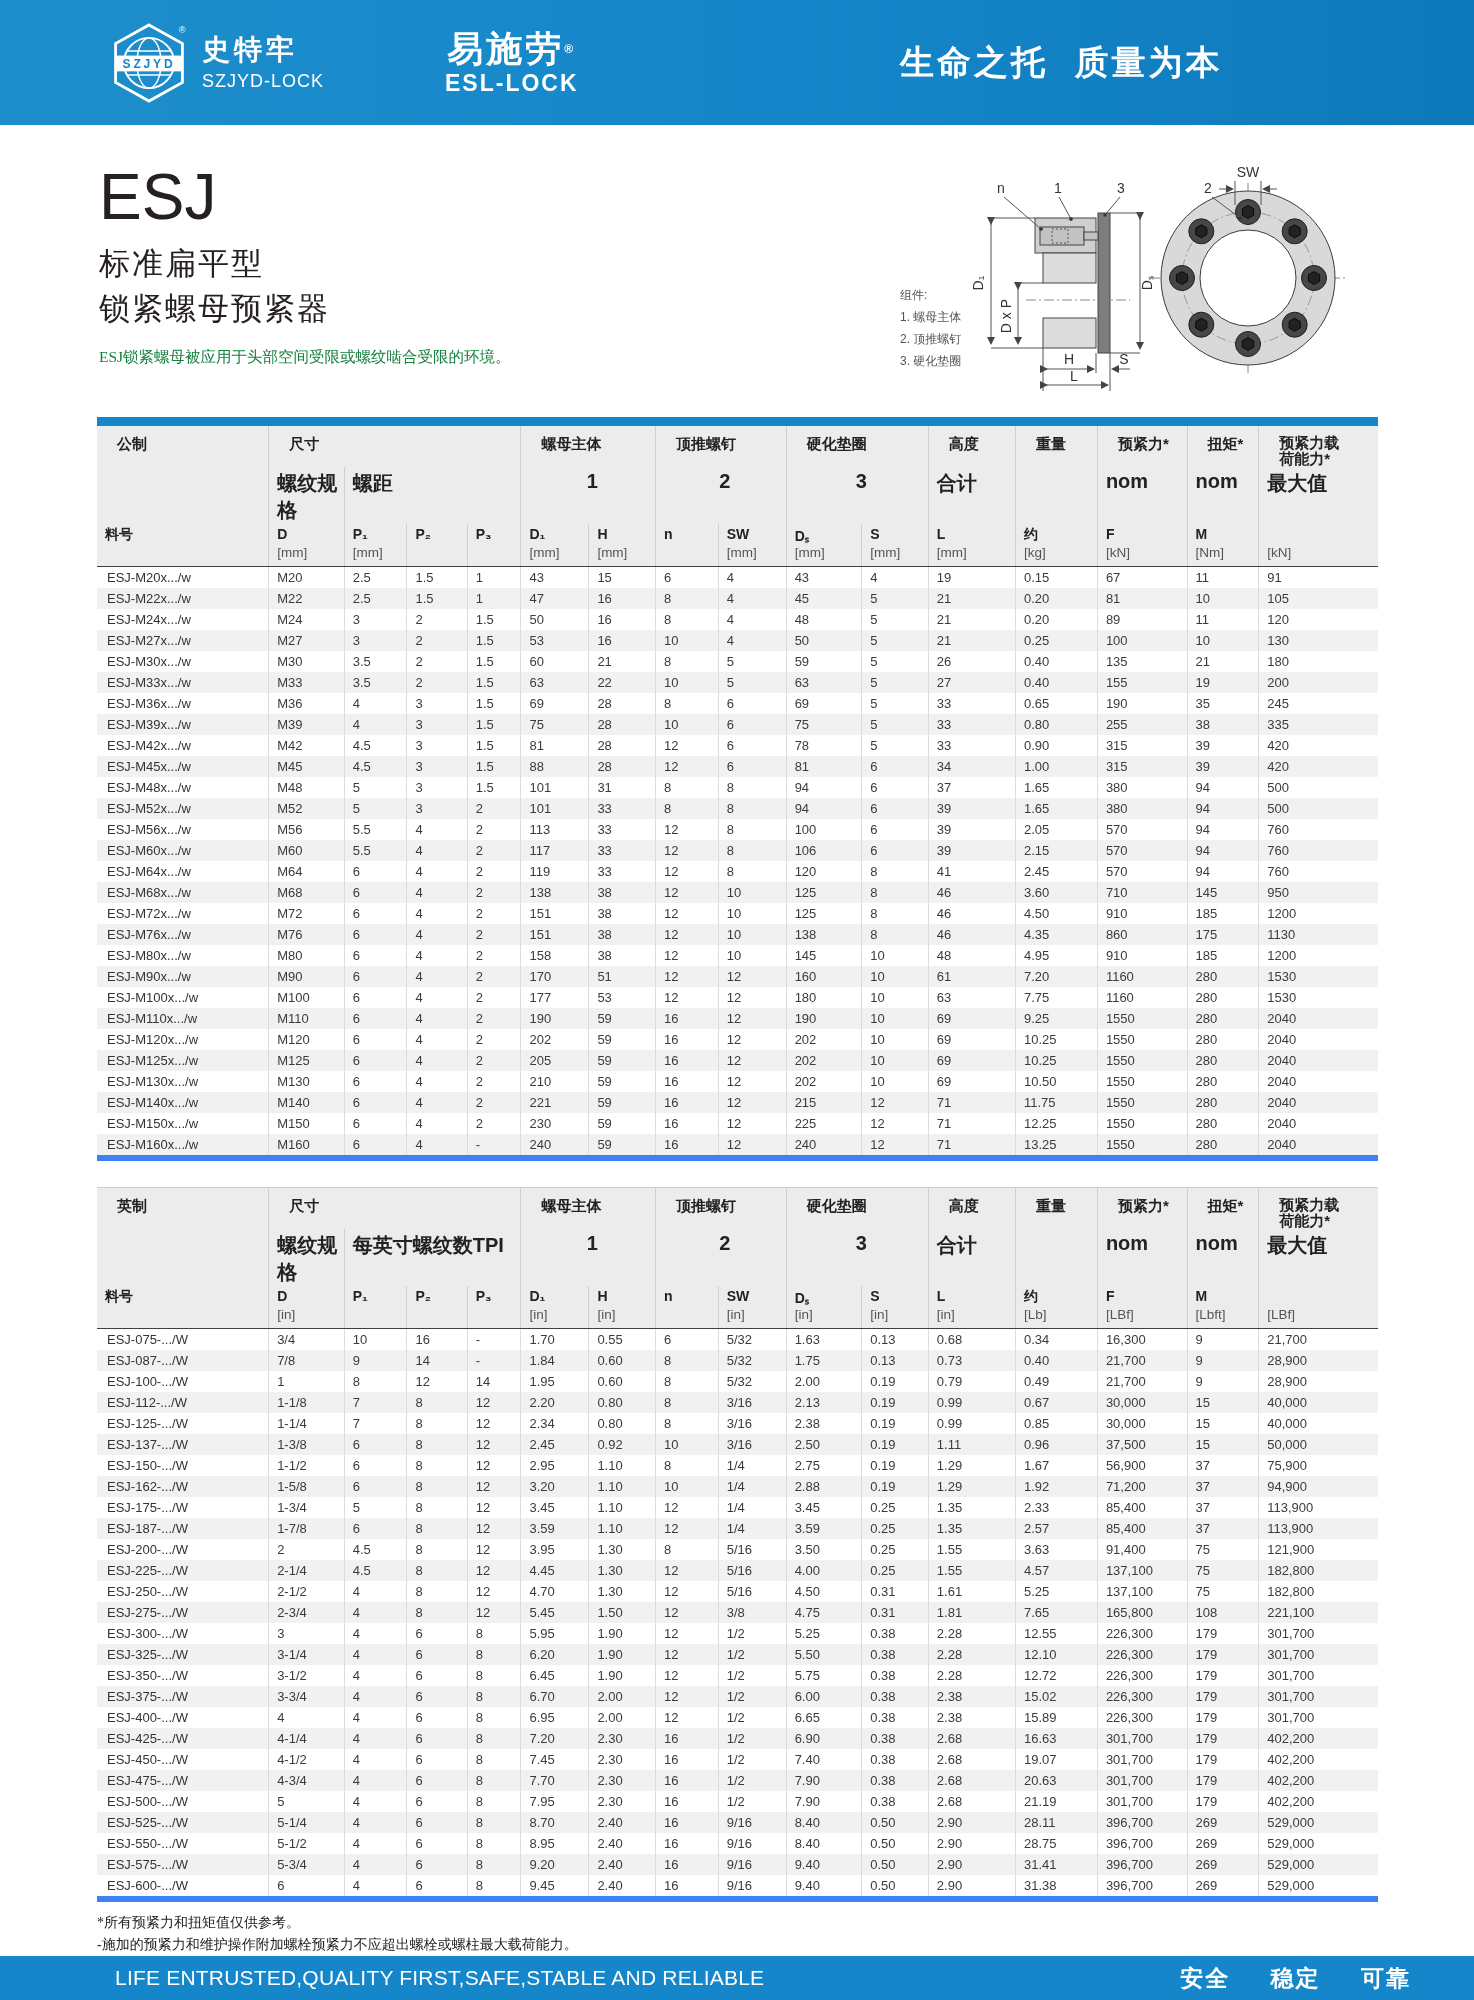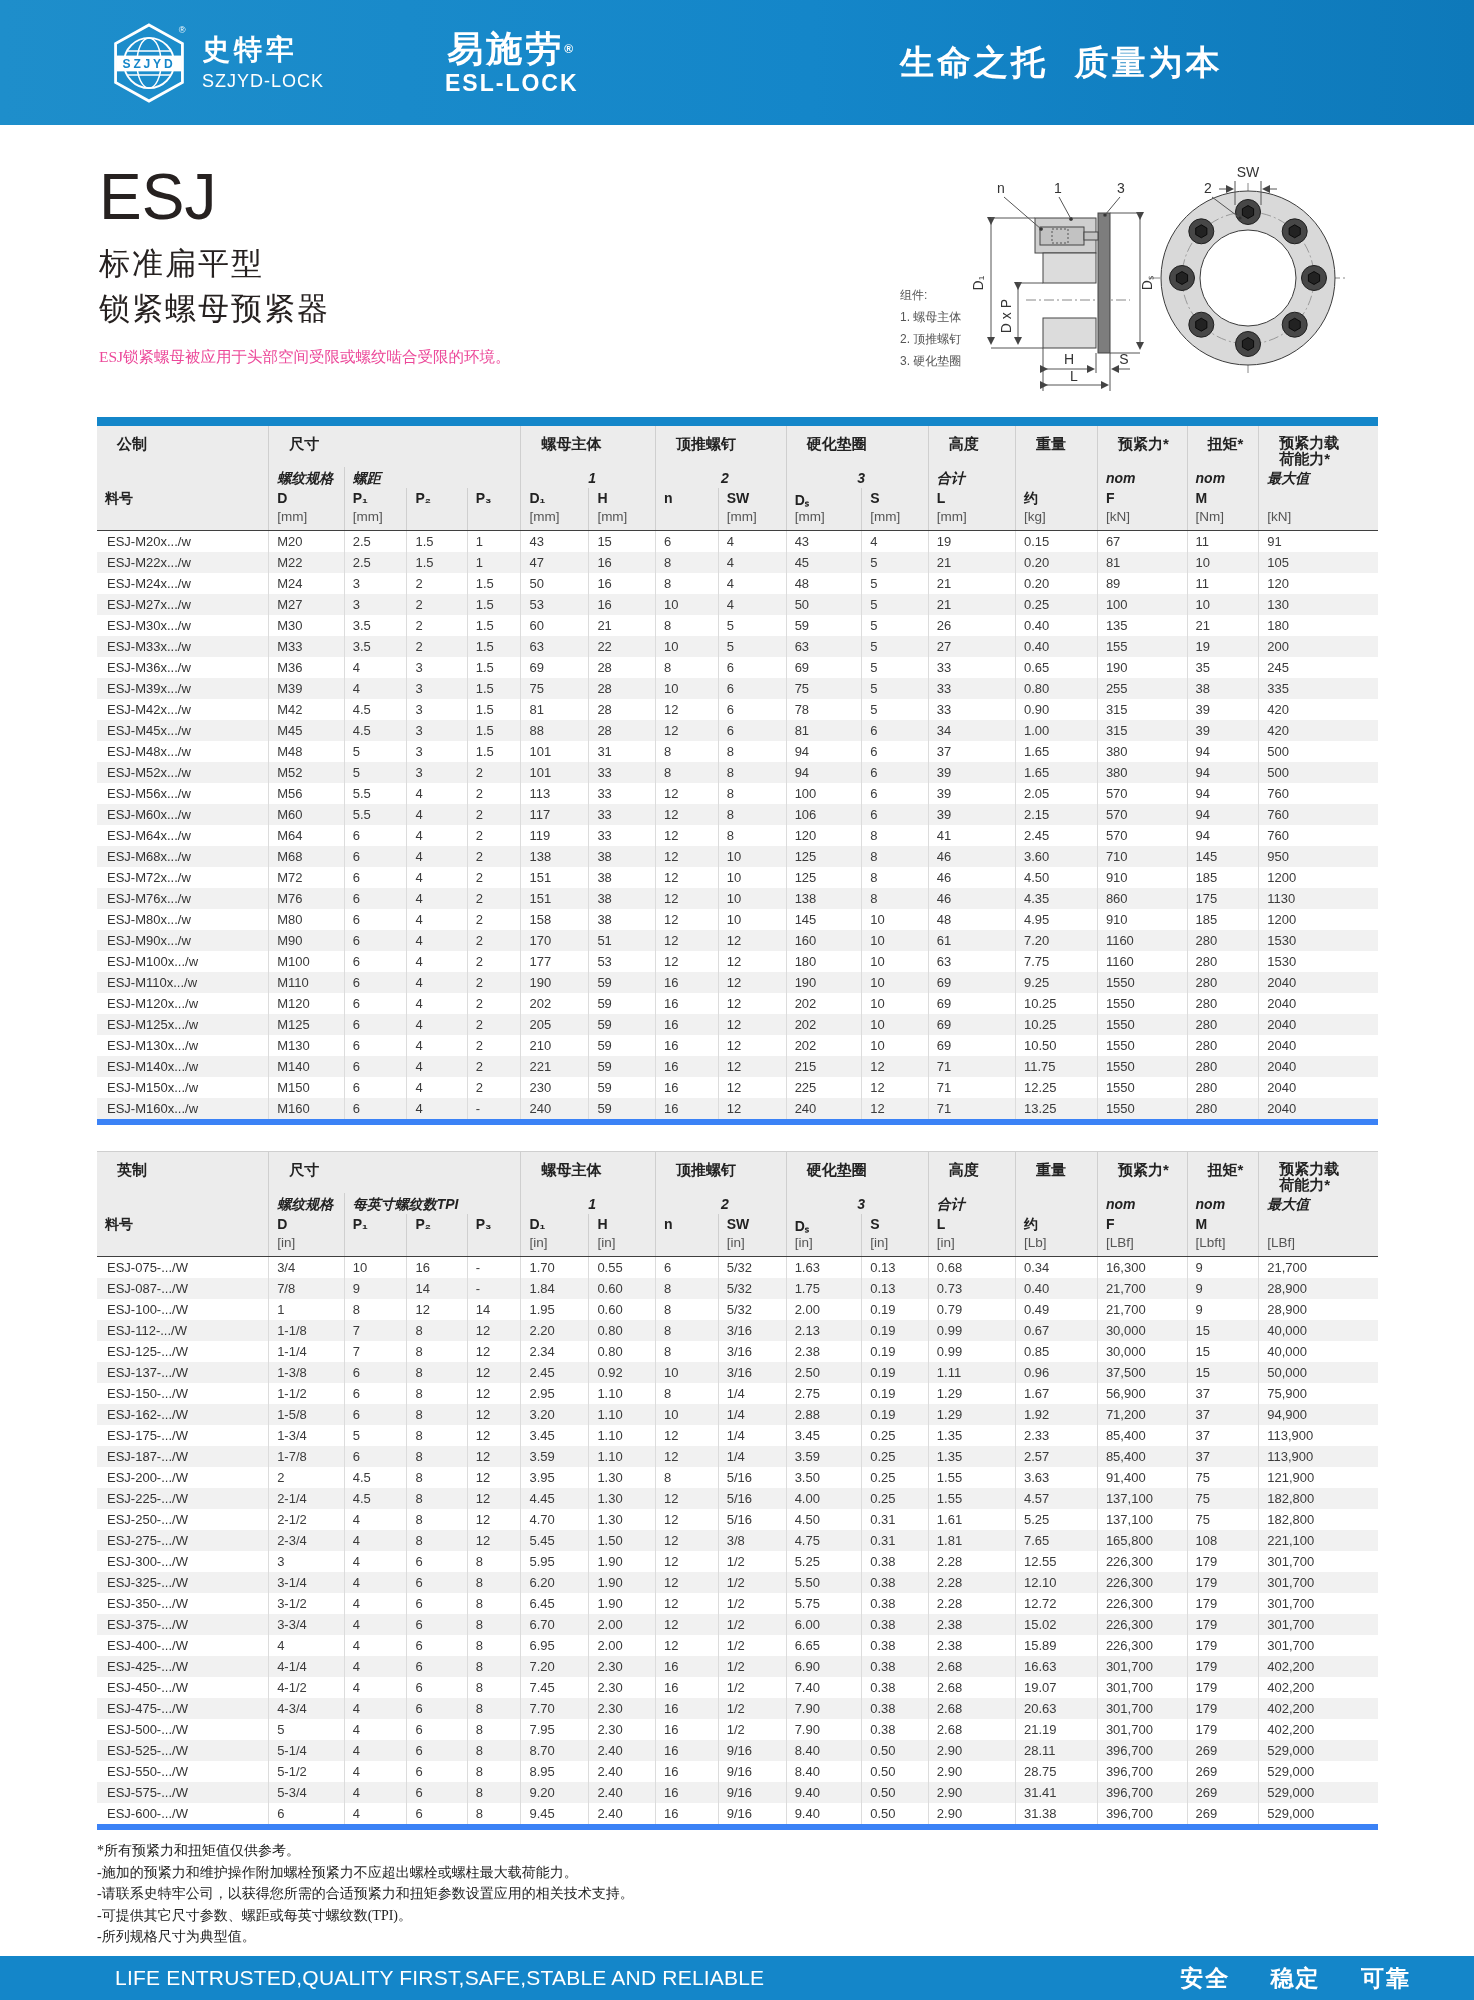--- a/index.html
+++ b/index.html
@@ -18,33 +18,33 @@
   .brand-center-cn .reg{font-size:12px;vertical-align:top;}
   .brand-center-en{font-size:23px;font-weight:700;letter-spacing:2px;margin-top:2px;}
   .slogan{position:absolute;left:900px;top:50%;transform:translateY(-50%);
           font-size:34px;font-weight:700;letter-spacing:3px;word-spacing:14px;}
 
   
   .intro{position:absolute;top:125px;left:0;right:0;height:292px;}
   .title-block{position:absolute;left:99px;top:40px;}
   .model-title{font-size:64px;font-weight:400;color:#262120;margin:0;line-height:64px;}
   .subtitle{font-size:31px;color:#262120;line-height:45px;letter-spacing:2px;margin-top:12px;}
-  .desc{margin-top:16px;font-size:15.5px;color:#ec4899;font-family:"Liberation Serif",serif;}
+  .desc{margin-top:16px;font-size:15.5px;color:#15803d;font-family:"Liberation Serif",serif;}
   .diagram{position:absolute;left:878px;top:8px;width:482px;height:268px;}
   .diagram svg{width:482px;height:268px;}
 
   
   .content{position:absolute;left:97px;top:417px;width:1281px;}
   .table-topbar{height:9px;background:#1486c9;}
   table.spec{width:100%;border-collapse:collapse;table-layout:fixed;}
   table.spec thead th{background:#ececec;text-align:left;color:#222;
        font-weight:700;vertical-align:top;border-left:1px solid #cfcfcf;}
   table.spec thead th:first-child{border-left:none;}
   table.spec thead tr:nth-child(1) th{padding:9px 4px 0 20px;font-size:15px;}
-  table.spec thead tr:nth-child(2) th{padding:3px 0 0 8px;font-size:14px;font-style:italic;}
+  table.spec thead tr:nth-child(2) th{padding:3px 0 0 8px;font-size:20px;}
   table.spec thead tr:nth-child(3) th{padding:2px 0 0 8px;font-size:14px;}
   table.spec thead tr:nth-child(4) th{padding:0 0 6px 8px;font-size:13.5px;font-weight:400;color:#555;}
   table.spec thead tr:last-child th{border-bottom:1px solid #3f3f3f;}
   table.spec th.center{text-align:center;padding-left:0;}
   table.spec th.wrap{white-space:pre-line;line-height:16px;}
   table.spec tbody td{font-size:13px;height:21px;padding:0 0 0 8px;color:#3b3b3b;
        border-left:1px solid #dcdcdc;overflow:hidden;white-space:nowrap;}
   table.spec tbody td:first-child{border-left:none;padding-left:10px;color:#333;}
   table.spec tbody tr:nth-child(even){background:#f1f1f1;}
   table.spec tbody tr:last-child td{border-bottom:6px solid #3b82f6;}

